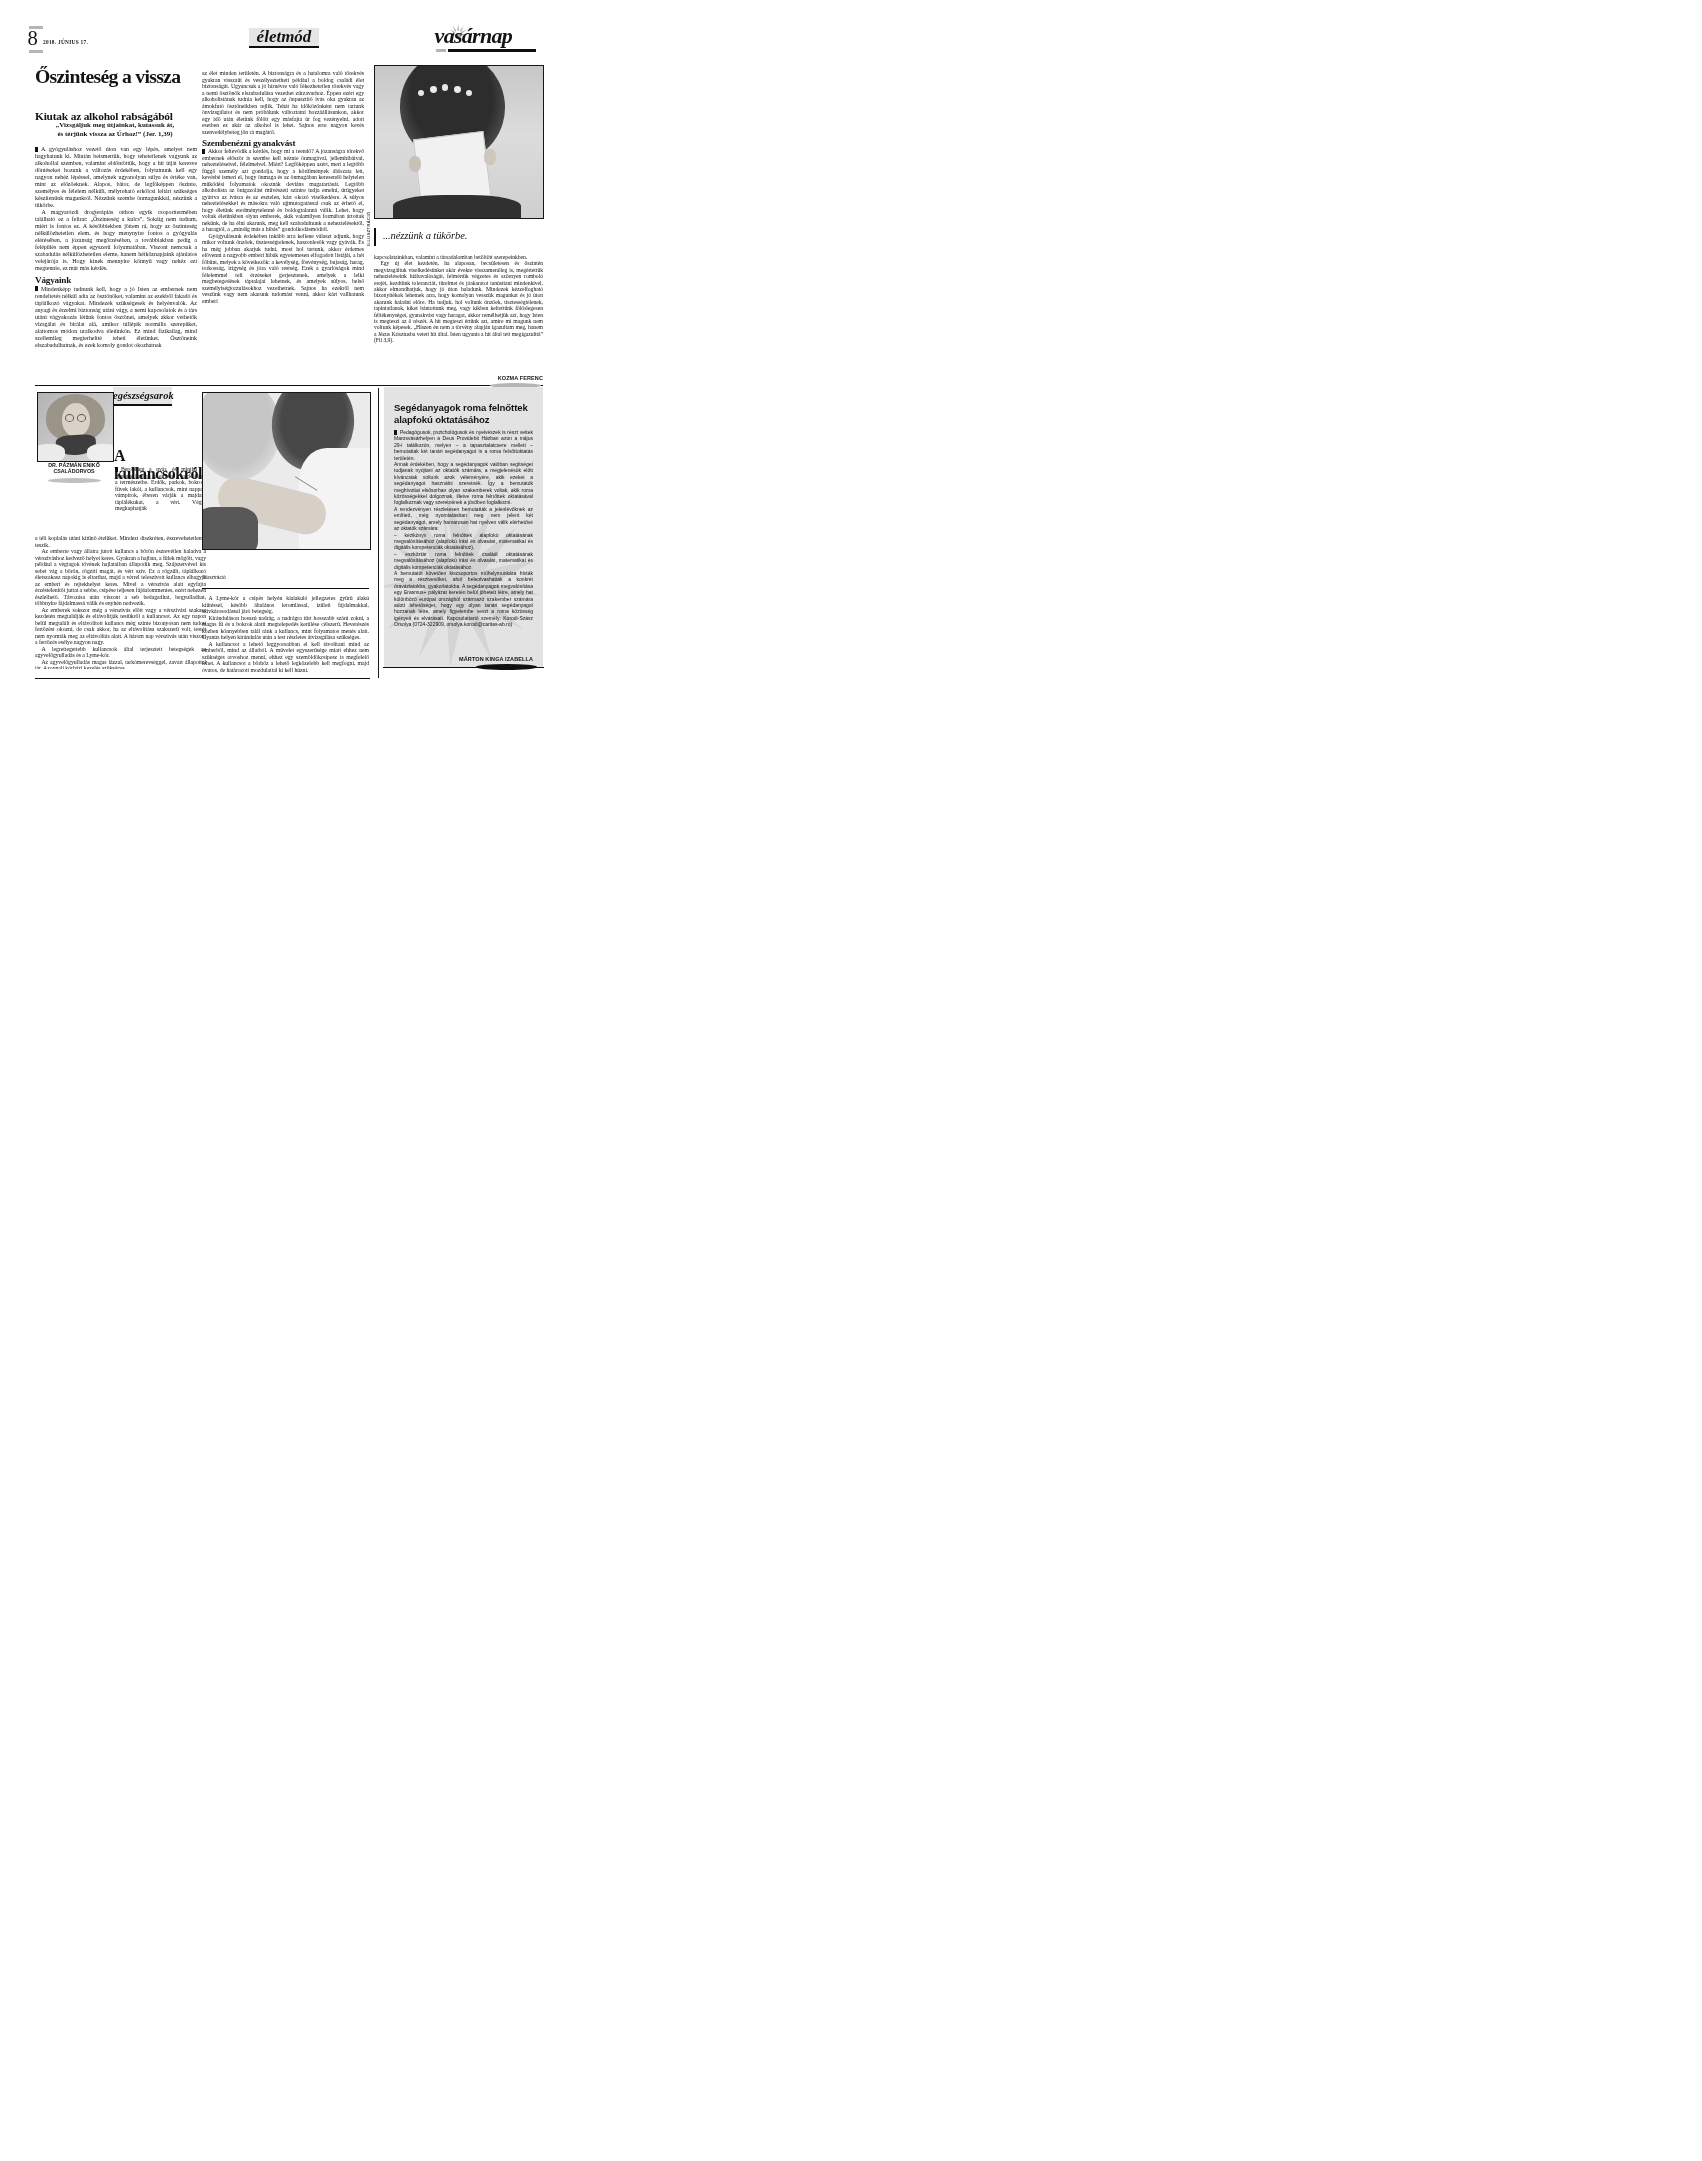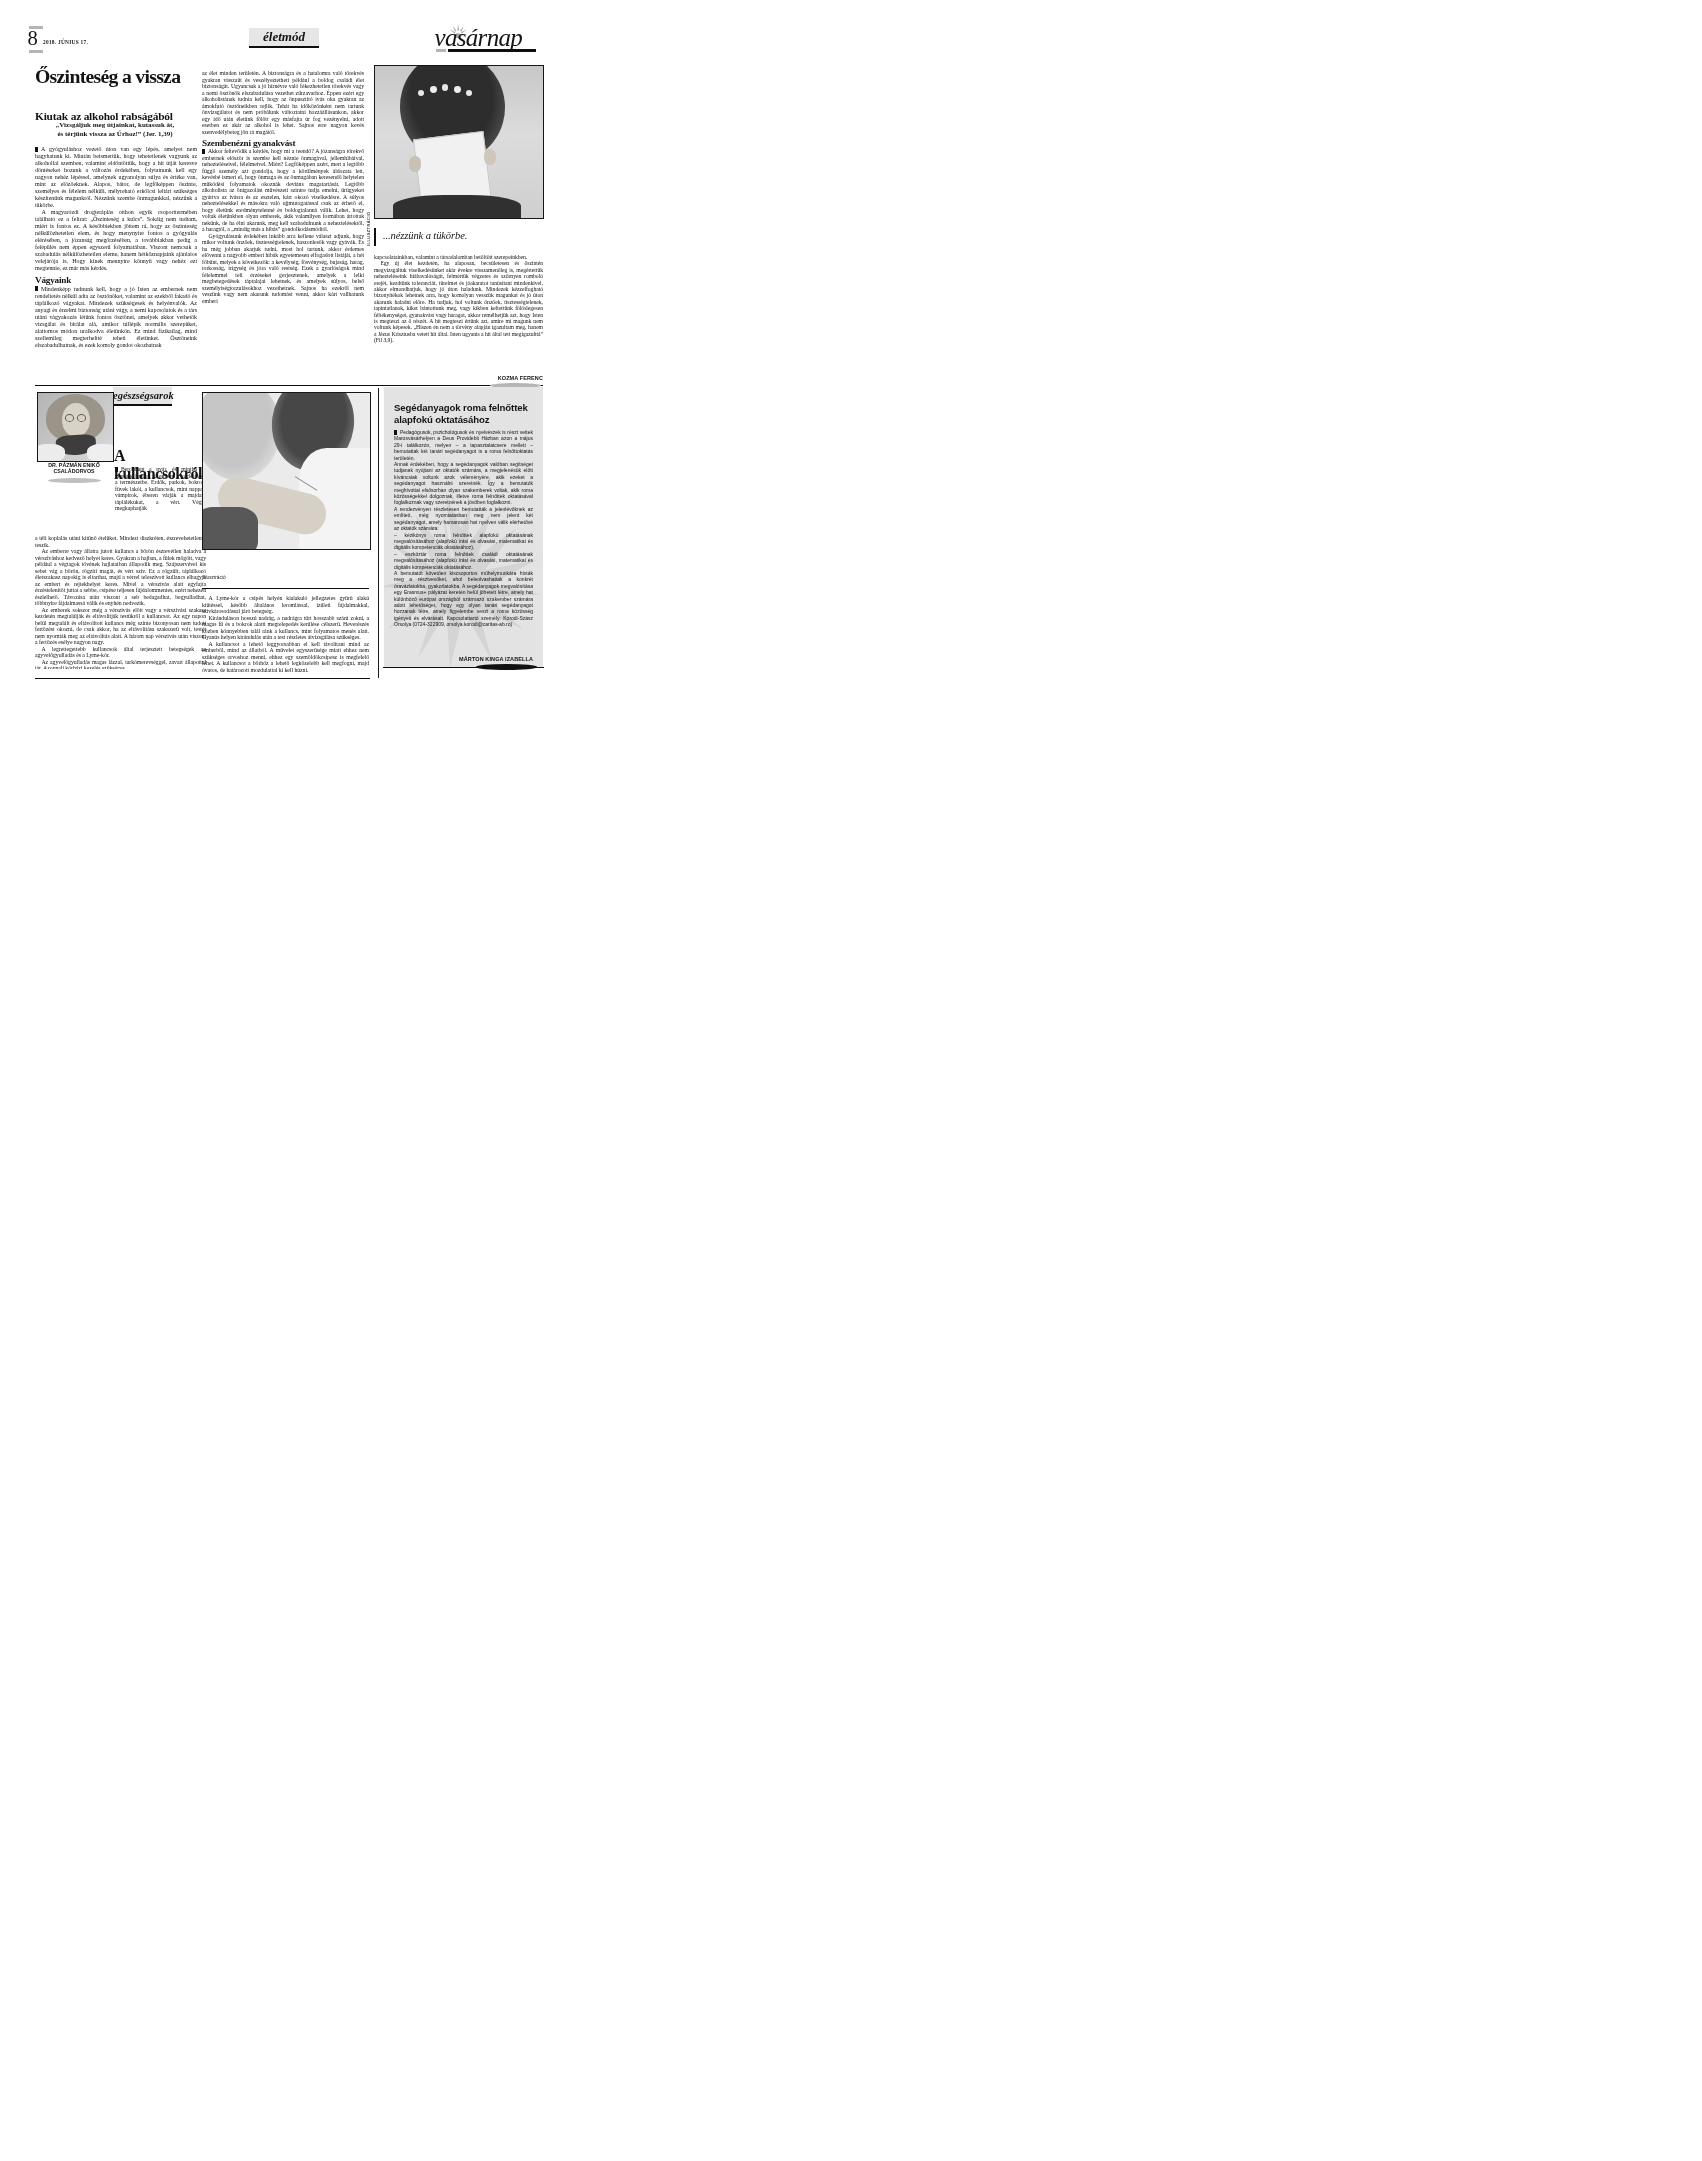--- a/index.html
+++ b/index.html
@@ -31,38 +31,38 @@
 </head>
 <body>
 
 <div id="page">
 
   <div class="abs graybar" style="left:29px;top:26px;width:13.7px;height:2.7px;"></div>
   <div class="abs" style="left:27.5px;top:27.5px;font-size:20.6px;line-height:1;">8</div>
   <div class="abs graybar" style="left:29px;top:50px;width:13.7px;height:2.7px;"></div>
   <div class="abs" style="left:43px;top:39px;font-size:5.3px;font-weight:bold;letter-spacing:0.3px;">2018. JÚNIUS 17.</div>
 
-  <div class="abs tabbox" style="left:249px;top:28px;width:70px;height:18.3px;font-size:13px;line-height:18.3px;">életmód</div>
+  <div class="abs tabbox" style="left:249px;top:28px;width:70px;height:18.3px;font-size:17px;line-height:18.3px;">életmód</div>
 
   <div class="abs" style="left:430px;top:23px;width:114px;height:32px;">
     <svg class="abs" style="left:19px;top:0.9px;" width="18.3" height="13.7" viewBox="0 0 40 30">
       <g fill="#a9a9a9">
         <ellipse cx="20" cy="26" rx="7" ry="6"></ellipse>
         <g>
           <polygon points="20,0 22,14 18,14"></polygon>
           <polygon points="8,4 16,15 13,17"></polygon>
           <polygon points="32,4 24,15 27,17"></polygon>
           <polygon points="1,12 14,18 12,21"></polygon>
           <polygon points="39,12 26,18 28,21"></polygon>
           <polygon points="0,22 13,22 13,25"></polygon>
           <polygon points="40,22 27,22 27,25"></polygon>
         </g>
       </g>
     </svg>
-    <div class="abs" style="left:4.6px;top:1.8px;font-size:25px;font-style:italic;font-weight:normal;letter-spacing:-0.7px;line-height:1;">vasárnap</div>
+    <div class="abs" style="left:4.6px;top:1.8px;font-size:22px;font-style:italic;font-weight:bold;letter-spacing:-0.7px;line-height:1;">vasárnap</div>
     <div class="abs graybar" style="left:6.4px;top:26px;width:9.2px;height:2.7px;"></div>
     <div class="abs rule" style="left:18px;top:26px;width:88px;height:2.7px;"></div>
   </div>
 
   <div class="abs" style="left:35px;top:66px;width:163px;font-size:19.7px;font-weight:bold;letter-spacing:-0.7px;line-height:1.05;">Őszinteség a vissza</div>
   <div class="abs" style="left:35px;top:100px;width:163px;font-size:11.4px;font-weight:bold;letter-spacing:-0.2px;margin-top:10px;">Kiutak az alkohol rabságából</div>
   <div class="abs quote" style="left:44px;top:121px;width:142px;">
     <div>„Vizsgáljuk meg útjainkat, kutassuk át,</div>
     <div>és térjünk vissza az Úrhoz!” (Jer. 1,39)</div>
   </div>

